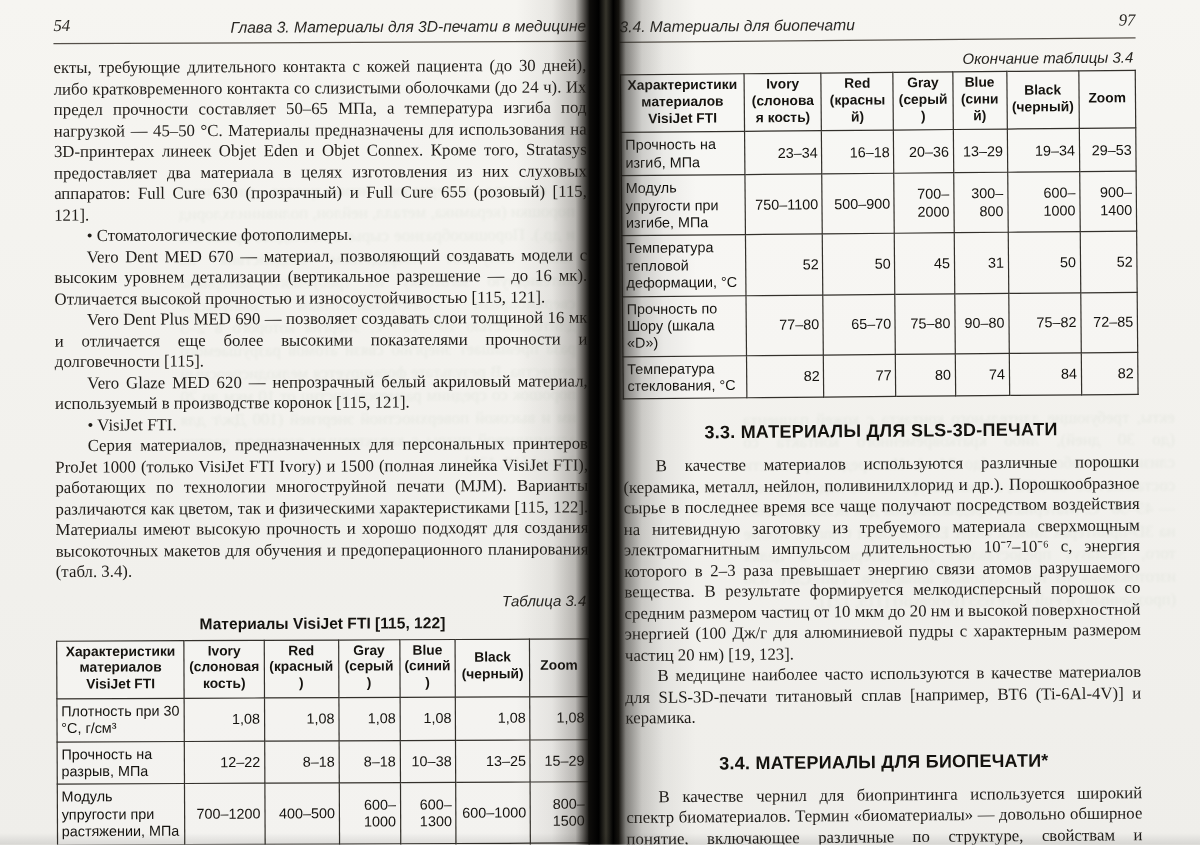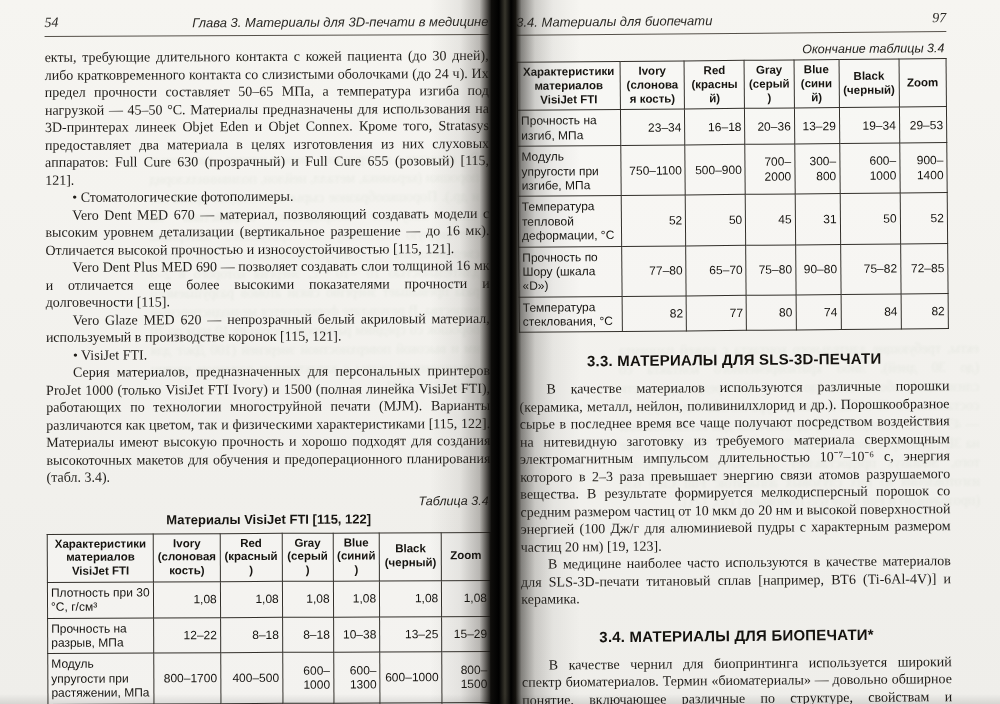--- a/index.html
+++ b/index.html
@@ -155,21 +155,21 @@
               <td class="label-cell">Прочность на разрыв, МПа</td>
               <td class="value-cell">12–22</td>
               <td class="value-cell">8–18</td>
               <td class="value-cell">8–18</td>
               <td class="value-cell">10–38</td>
               <td class="value-cell">13–25</td>
               <td class="value-cell">15–29</td>
             </tr>
             <tr>
               <td class="label-cell">Модуль упругости при растяжении, МПа</td>
-              <td class="value-cell">800–1700</td>
+              <td class="value-cell">700–1200</td>
               <td class="value-cell">400–500</td>
               <td class="value-cell">600–1000</td>
               <td class="value-cell">600–1300</td>
               <td class="value-cell">600–1000</td>
               <td class="value-cell">800–1500</td>
             </tr>
             <tr>
               <td class="label-cell">Удлинение при разрыве, %</td>
               <td class="value-cell">2–3</td>
               <td class="value-cell">2–4</td>

